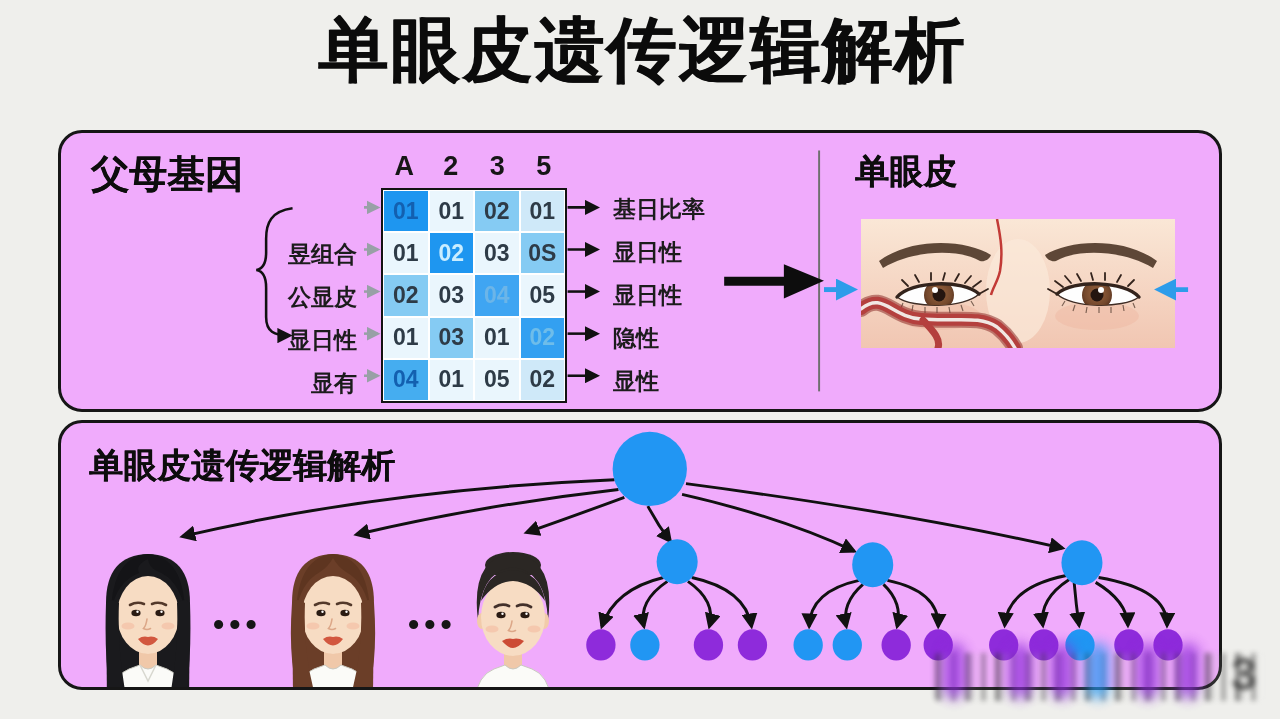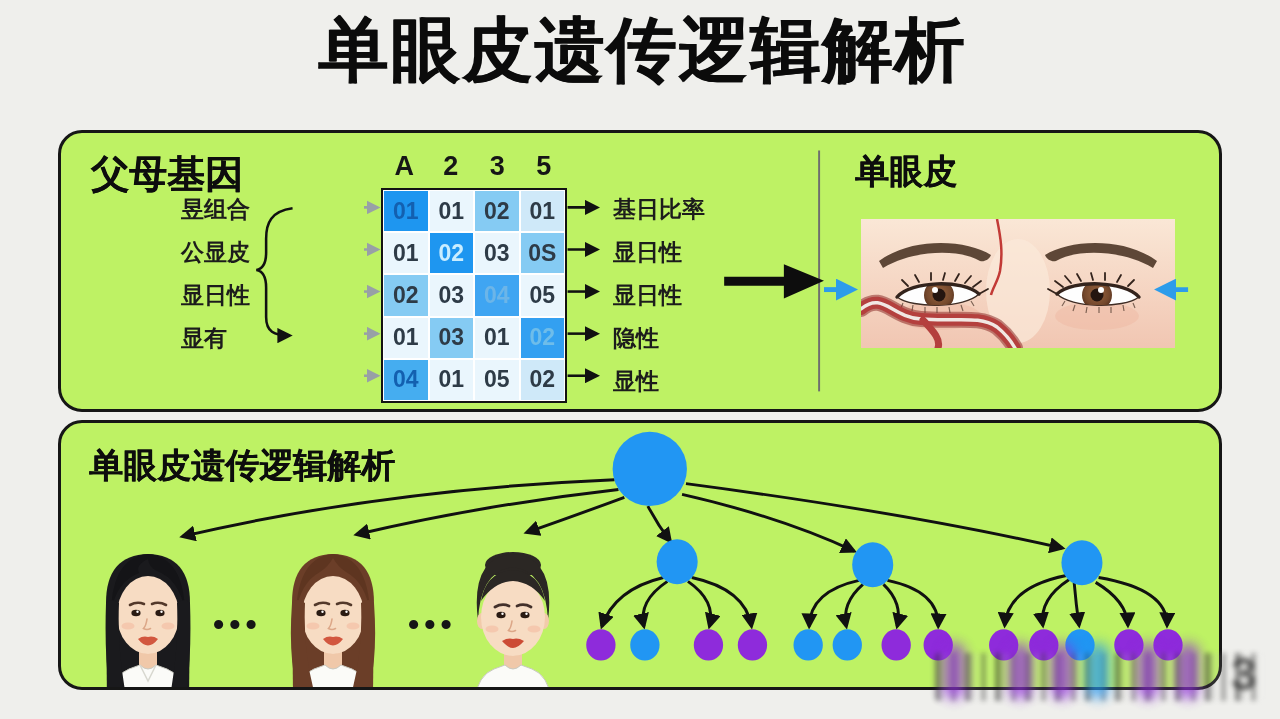--- a/index.html
+++ b/index.html
@@ -11,21 +11,21 @@
   }
   
   .main-title{
     position:absolute;top:4px;left:4px;right:0;text-align:center;
     font-size:70px;font-weight:900;letter-spacing:2px;color:#0b0b0b;
     text-shadow:1px 0 0 #0b0b0b;
   }
   
   .panel{
     position:absolute;left:58px;width:1164px;box-sizing:border-box;
-    background:#bef264;border:3px solid #161616;border-radius:24px;
+    background:#f0abfc;border:3px solid #161616;border-radius:24px;
     overflow:hidden;
   }
   .panel-top{top:130px;height:282px;}
   .panel-bottom{top:420px;height:270px;}
   .panel-heading{
     position:absolute;font-weight:800;color:#0d0d0d;
     text-shadow:.5px 0 0 #0d0d0d;
   }
   .heading-parents{left:30px;top:16px;font-size:38px;}
   .heading-single{left:794px;top:16px;font-size:34px;}
@@ -48,21 +48,21 @@
   .cell{
     display:flex;align-items:center;justify-content:center;
     font-size:23px;font-weight:600;color:#2E3B47;border:1px solid #ffffff;box-sizing:border-box;
   }
   .g-dark{background:#1E96F0;} .g-mdark{background:#45ADF0;}
   .g-mid{background:#85CBF3;}  .g-light{background:#CFE9F9;} .g-xlight{background:#EAF6FD;}
   .t-db{color:#1360B0;} .t-lt{color:#C9EDFF;}
   .t-f1{color:#53A9E4;opacity:.85;} .t-f2{color:#5FB6E8;opacity:.9;}
   .row-label{
     position:absolute;left:120px;width:176px;height:30px;line-height:30px;
-    text-align:left;font-size:23px;font-weight:600;color:#1c1c1c;z-index:3;
+    text-align:right;font-size:23px;font-weight:600;color:#1c1c1c;z-index:3;margin-top:45px;
   }
   .result-label{
     position:absolute;left:552px;width:210px;height:30px;line-height:30px;
     text-align:left;font-size:23px;font-weight:700;color:#1c1c1c;z-index:3;
   }
   .ry0{top:61px;} .ry1{top:104px;} .ry2{top:147px;} .ry3{top:190px;} .ry4{top:233px;}
   
   .connector-svg,.tree-svg{position:absolute;inset:0;width:100%;height:100%;z-index:5;pointer-events:none;}
   .tree-svg{z-index:2;}
   

